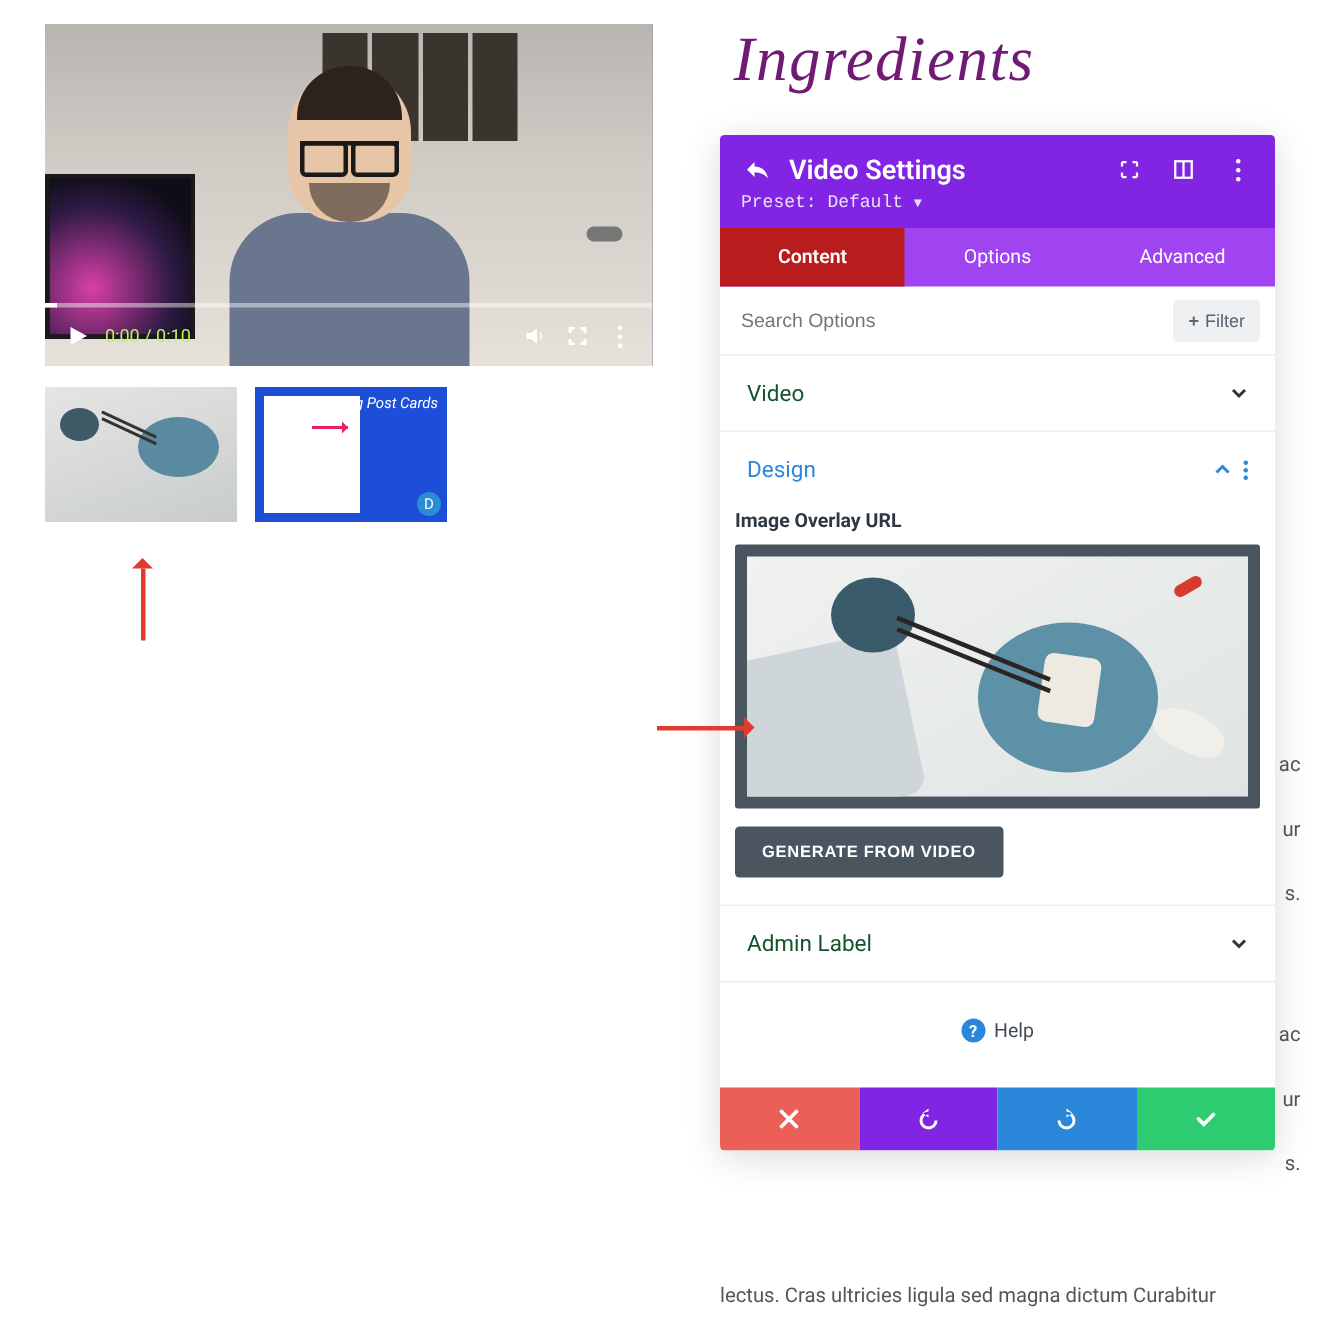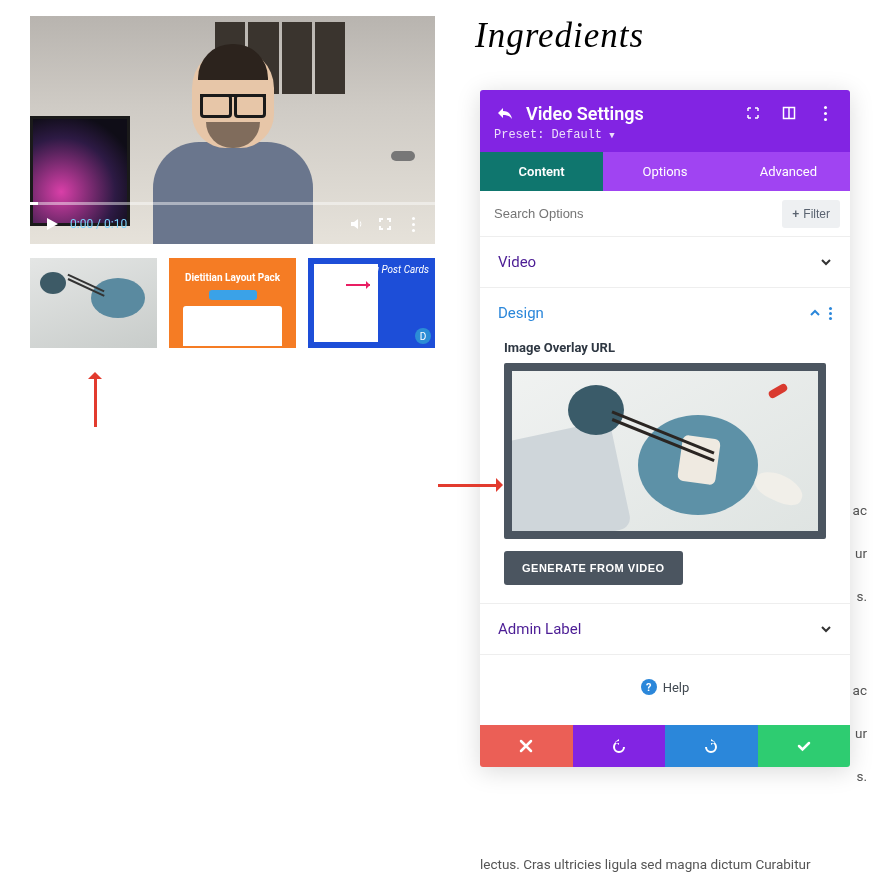--- a/index.html
+++ b/index.html
@@ -14,21 +14,21 @@
   .person { position: absolute; left: 50%; top: 32px; transform: translateX(-50%); width: 160px; height: 200px; }
   .head { width: 82px; height: 100px; background: #e7c6a8; border-radius: 40px 40px 34px 34px; margin: 0 auto; position: relative; }
   .hair { position: absolute; top: -4px; left: 6px; right: 6px; height: 36px; background: #2c231d; border-radius: 34px 34px 0 0; }
   .glasses { position: absolute; top: 46px; left: 50%; transform: translateX(-50%); width: 66px; height: 20px; border-top: 3px solid #1a1a1a; display: flex; justify-content: space-between; }
   .glasses::before, .glasses::after { content: ""; width: 26px; height: 18px; border: 3px solid #1a1a1a; border-radius: 4px; display: block; margin-top: -3px; }
   .beard { position: absolute; bottom: 0; left: 14px; right: 14px; height: 26px; background: #2c231d; border-radius: 0 0 26px 26px; opacity: .55; }
   .torso { width: 160px; height: 110px; background: #6a768d; border-radius: 46px 46px 0 0; margin: -6px auto 0; }
   .tv { position: absolute; left: 0; bottom: 18px; width: 100px; height: 110px; background: #0f0d17; border: 3px solid #1a1a1a; overflow: hidden; }
   .tv::after { content: ""; position: absolute; inset: 0; background: radial-gradient(circle at 30% 70%, #d93fa8 0%, #2d1a44 55%, #0f0d17 80%); }
   
-  .ctrl-bar { position: absolute; left: 0; right: 0; bottom: 0; height: 40px; display: flex; align-items: center; padding: 0 8px; color: #7dd3fc; font-size: 12px; z-index: 5; }
+  .ctrl-bar { position: absolute; left: 0; right: 0; bottom: 0; height: 40px; display: flex; align-items: center; padding: 0 8px; color: #bef264; font-size: 12px; z-index: 5; }
   .ctrl-bar .progress { position: absolute; left: 0; right: 0; top: -2px; height: 3px; background: rgba(255,255,255,.45); }
   .ctrl-bar .progress::before { content:""; position:absolute; left:0; top:0; bottom:0; width:2%; background:#fff; }
   .play-btn svg, .volume-btn svg, .full-btn svg { fill: #fff; }
   .play-btn, .volume-btn, .full-btn, .more-btn { width: 28px; height: 28px; display: flex; align-items: center; justify-content: center; cursor: pointer; }
   .time-label { margin-left: 4px; font-size: 12px; }
   .ctrl-spacer { flex: 1; }
   .more-dots { width: 3px; height: 3px; background: #fff; border-radius: 50%; box-shadow: 0 -6px 0 #fff, 0 6px 0 #fff; }
   
   .thumbs { display: flex; gap: 12px; margin-top: 14px; }
   .thumb { width: 128px; height: 90px; background: #222; position: relative; overflow: hidden; cursor: pointer; }
@@ -45,46 +45,46 @@
   .thumb3 .panel { position: absolute; left: 6px; top: 6px; width: 64px; height: 78px; background: #fff; }
   .thumb3 .panel .arrow2 { position:absolute; top:20px; left:32px; width:24px; height:2px; background:#e91e63; }
   .thumb3 .panel .arrow2::after { content:""; position:absolute; right:-4px; top:-3px; border:4px solid transparent; border-left-color:#e91e63; }
   .thumb3 .mark { position:absolute; right:4px; bottom:4px; width:16px; height:16px; border-radius:50%; background:#2b8dd6; color:#fff; font-size:10px; display:flex; align-items:center; justify-content:center; }
   
   .red-arrow { position: absolute; left: 88px; top: 365px; }
   .red-arrow .shaft { width: 3px; height: 48px; background: #e23b2e; margin: 0 auto; }
   .red-arrow .head { width: 0; height: 0; border: 7px solid transparent; border-bottom-color: #e23b2e; margin: 0 auto; background:none; border-radius:0; }
   
   .right-col { position: absolute; left: 475px; top: 16px; right: 10px; }
-  .ingredients { font-family: "Brush Script MT", cursive; font-size: 35px; color: #000000; font-style: italic; letter-spacing: 1px; margin-bottom: 20px; }
+  .ingredients { font-family: "Brush Script MT", cursive; font-size: 42px; color: #701a75; font-style: italic; letter-spacing: 1px; margin-bottom: 20px; margin-left: 14px; }
   
   .settings-panel { position: absolute; left: 480px; top: 90px; width: 370px; background: #fff; box-shadow: 0 4px 24px rgba(0,0,0,.15); border-radius: 3px; overflow: hidden; }
   .panel-header { background: #8224e3; color: #fff; padding: 12px 14px 10px; position: relative; }
   .panel-header .top-row { display: flex; align-items: center; gap: 10px; }
   .back-btn, .hd-icon1, .hd-icon2, .hd-icon3 { width: 22px; height: 22px; display: flex; align-items: center; justify-content: center; cursor: pointer; }
   .panel-title { font-size: 18px; font-weight: 600; flex: 1; }
   .hd-right { display: flex; gap: 14px; }
   .preset-row { font-size: 12px; margin-top: 4px; opacity: .85; cursor: pointer; font-family: Liberation Mono, monospace; }
   .tab-row { display: flex; background: #a044f2; color: #fff; font-size: 13px; }
   .tab { flex: 1; text-align: center; padding: 12px 0; cursor: pointer; }
-  .tab.active { background: #0f766e; font-weight: 600; }
+  .tab.active { background: #b91c1c; font-weight: 600; }
   
   .search-row { display: flex; align-items: center; padding: 8px 10px; border-bottom: 1px solid #eee; gap: 8px; }
   .search-input { flex: 1; border: none; font-size: 13px; color: #888; padding: 7px 4px; outline: none; }
   .filter-btn { background: #eef0f2; border: none; color: #5a6370; font-size: 12px; padding: 7px 10px; border-radius: 3px; cursor: pointer; display: flex; align-items: center; gap: 4px; }
   
   .accordion { padding: 0 0; }
   .acc-item { border-bottom: 1px solid #eee; }
   .acc-header { display: flex; align-items: center; padding: 16px 18px; cursor: pointer; }
-  .acc-title { font-size: 15px; color: #4c1d95; flex: 1; }
+  .acc-title { font-size: 15px; color: #14532d; flex: 1; }
   .acc-title.open { color: #2b87da; }
   .chev { width: 12px; height: 12px; }
   .acc-menu-dots { width:3px; height:3px; background:#2b87da; border-radius:50%; box-shadow:0 -5px 0 #2b87da,0 5px 0 #2b87da; margin-left:8px; }
   
-  .overlay-body { padding: 2px 24px 18px; }
+  .overlay-body { padding: 2px 10px 18px; }
   .field-label { font-size: 13px; font-weight: 700; color: #2e3742; margin-bottom: 8px; }
   .preview-frame { border: 8px solid #4b5560; border-radius: 2px; height: 176px; background: linear-gradient(150deg, #f0f2f1, #dfe4e2); position: relative; overflow: hidden; }
   .preview-frame .plate { position: absolute; right: 60px; top: 44px; width: 120px; height: 100px; background: #5d91a7; border-radius: 50%; }
   .preview-frame .plate::after { content:""; position:absolute; left:42px; top:22px; width:38px; height:46px; background:#efeae1; border-radius:6px; transform:rotate(8deg); }
   .preview-frame .bowl { position: absolute; left: 56px; top: 14px; width: 56px; height: 50px; background: #3a5b69; border-radius: 50%; }
   .preview-frame .sticks { position:absolute; left:96px; top:60px; width:110px; height:3px; background:#2a2522; transform:rotate(22deg); box-shadow: 3px 7px 0 #2a2522; }
   .preview-frame .chili1 { position:absolute; right:30px; top:16px; width:20px; height:8px; background:#d93a2f; border-radius:5px; transform:rotate(-30deg); }
   .preview-frame .spoon { position:absolute; right:14px; bottom:30px; width:50px; height:26px; background:#f1efe9; border-radius:50% 50% 40% 40%; transform:rotate(25deg); }
   .preview-frame .towel { position:absolute; left:-10px; bottom:-10px; width:120px; height:110px; background:#cfd6da; transform:rotate(-12deg); border-radius:12px; }
   
@@ -160,25 +160,20 @@
         </div>
     </div>
   </div>
 
   <div class="thumbs">
     <div class="thumb thumb1">
       <div class="bowl"></div>
         <div class="plate"></div>
         <div class="sticks"></div>
     </div>
-    <div class="thumb thumb2">
-      <div class="title">Dietitian Layout Pack</div>
-      <div class="btn-fake"></div>
-      <div class="paper"></div>
-    </div>
     <div class="thumb thumb3">
       <div class="panel">
           <div class="arrow2"></div>
         </div>
       <div class="title">Floating Blog Post Cards</div>
       <div class="mark">D</div>
     </div>
   </div>
 </div>
 

